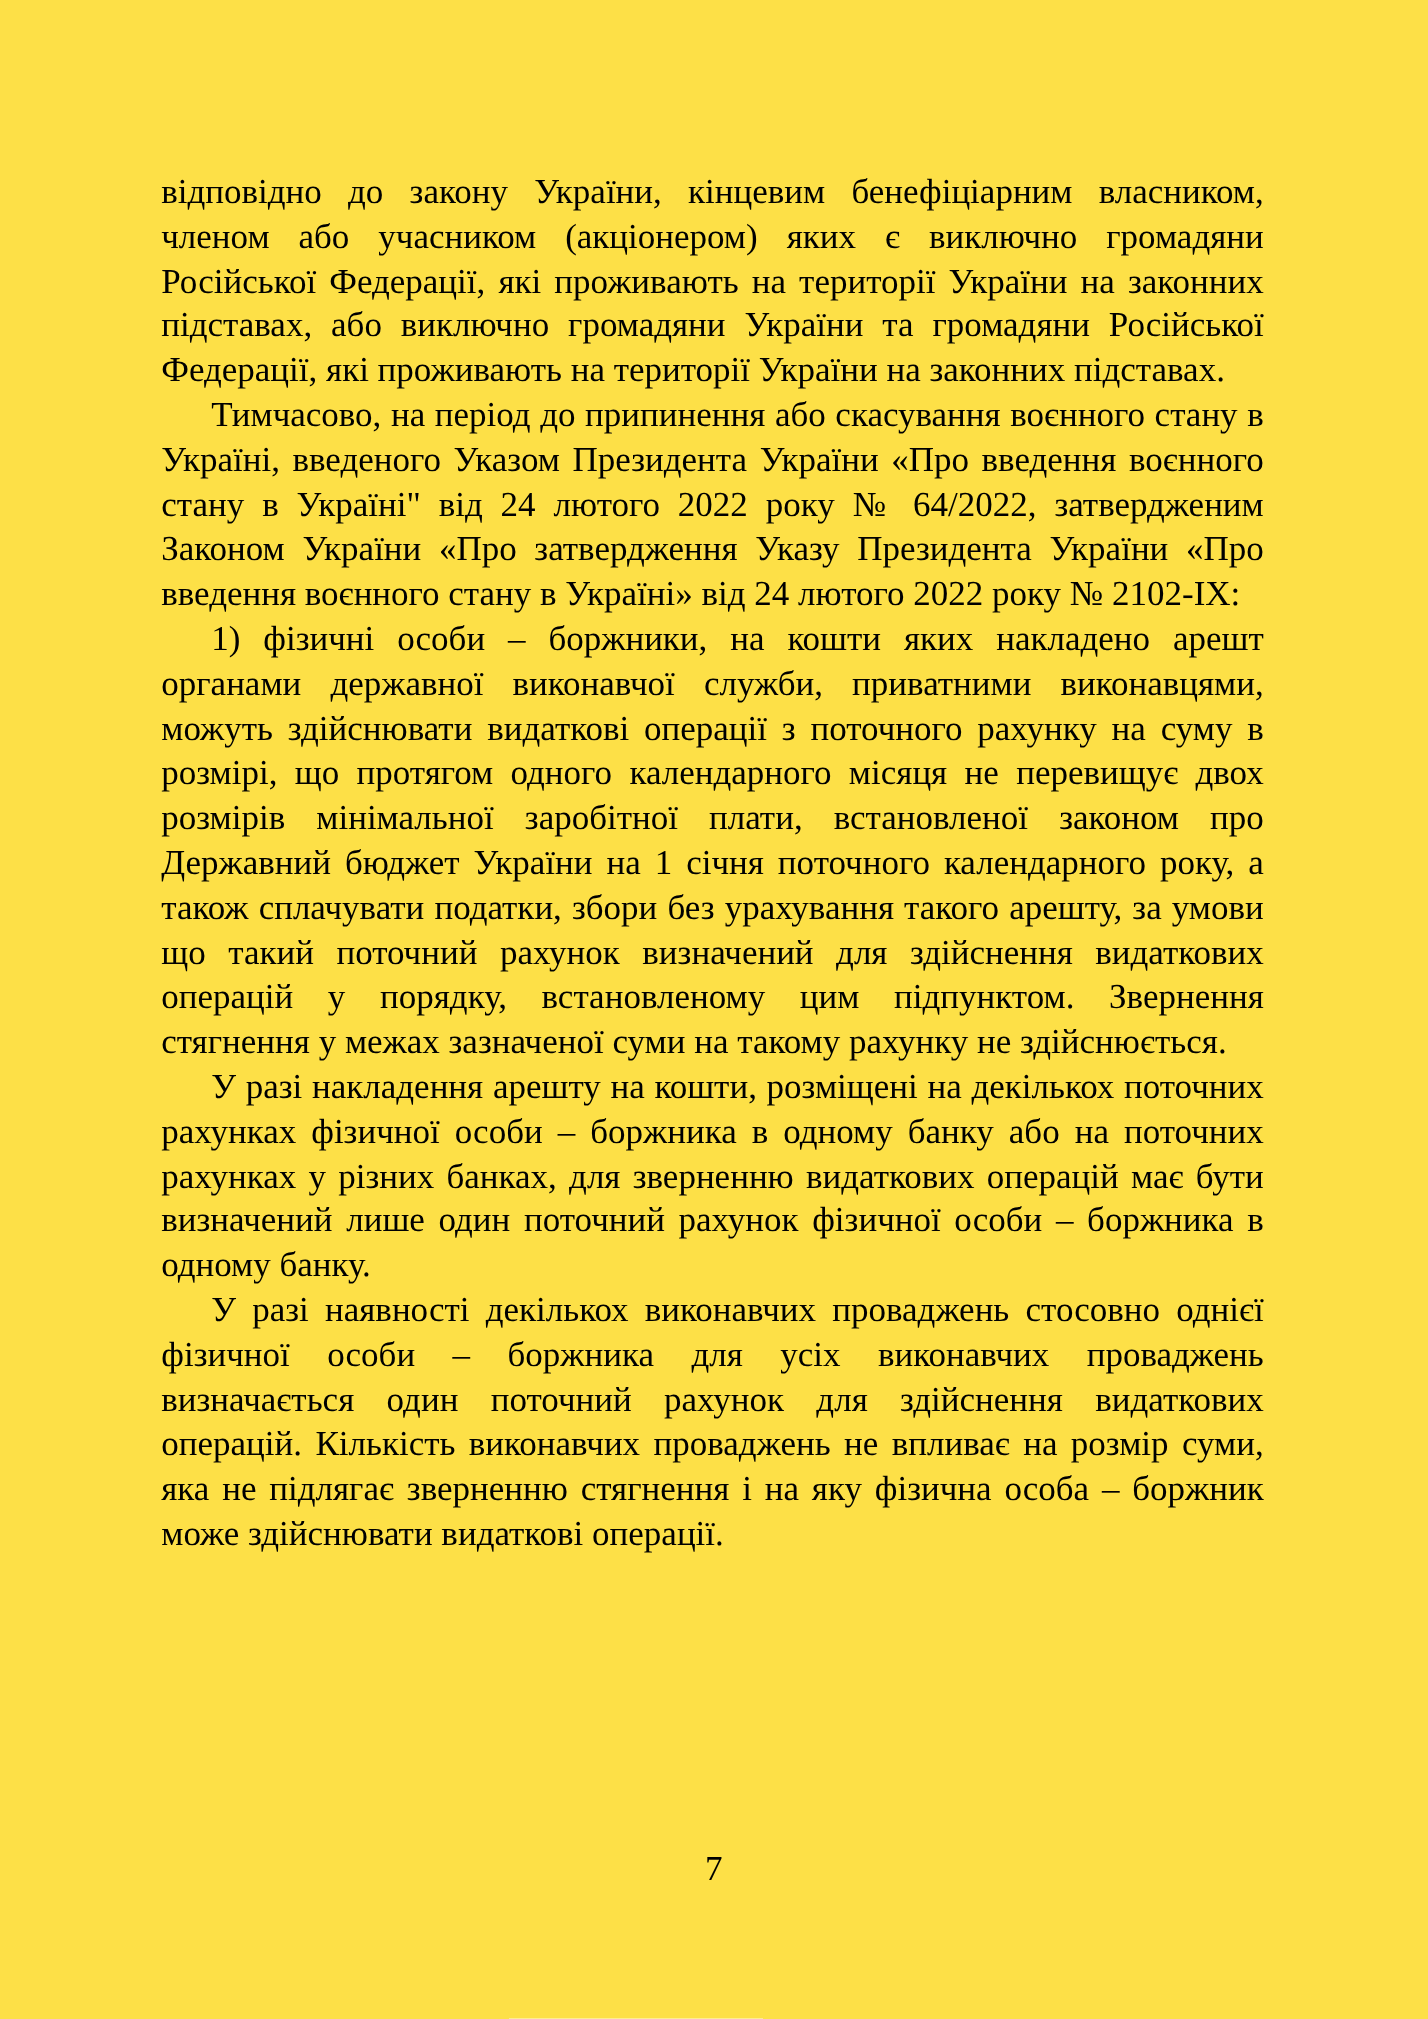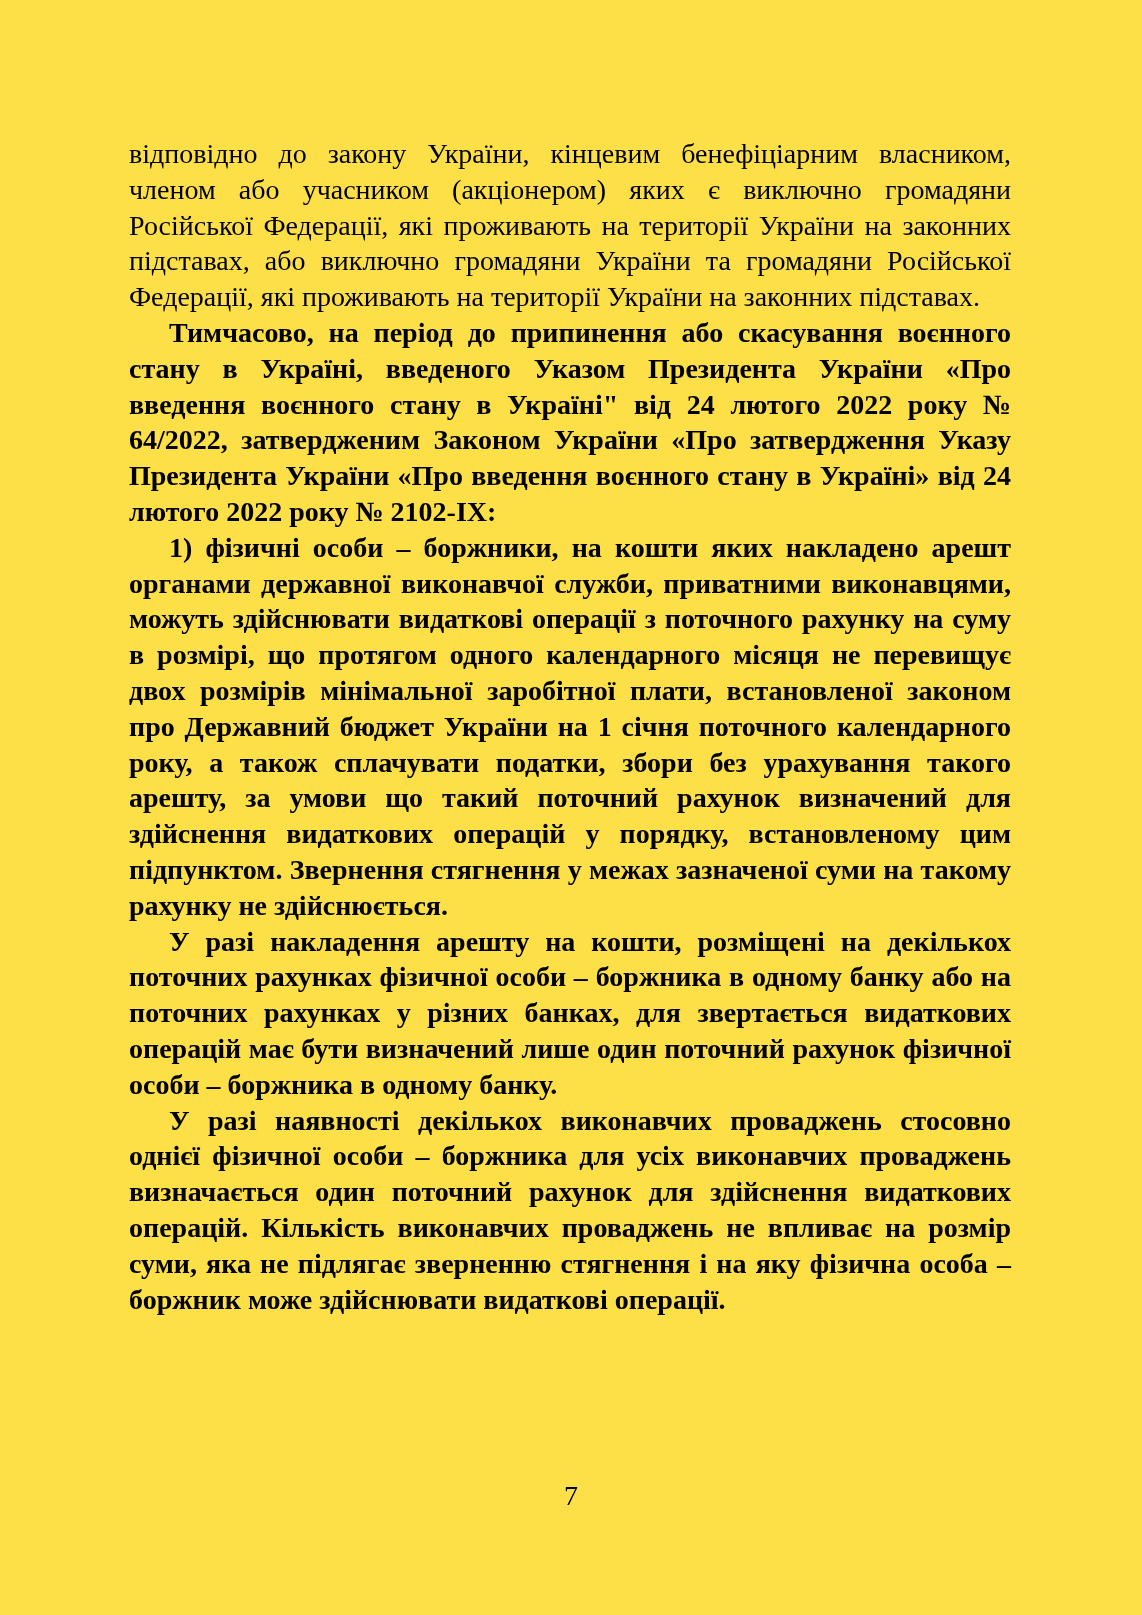--- a/index.html
+++ b/index.html
@@ -26,38 +26,37 @@
     line-height: 35.8px;
     text-align: justify;
     text-justify: inter-word;
   }
   .text-block p {
     margin: 0;
     padding: 0;
   }
   .text-block p.indent {
     text-indent: 40px;
-    font-weight: bold;
   }
   .page-number {
     position: absolute;
     top: 1478px;
     left: 0;
     width: 100%;
     text-align: center;
     font-size: 28px;
     line-height: 36px;
   }
 </style>
 </head>
 <body>
 
 <div class="page">
   <div class="text-block">
 
   <p>відповідно до закону України, кінцевим бенефіціарним власником, членом або учасником (акціонером) яких є виключно громадяни Російської Федерації, які проживають на території України на законних підставах, або виключно громадяни України та громадяни Російської Федерації, які проживають на території України на законних підставах.</p>
       <p class="indent">Тимчасово, на період до припинення або скасування воєнного стану в Україні, введеного Указом Президента України «Про введення воєнного стану в Україні" від 24 лютого 2022 року № 64/2022, затвердженим Законом України «Про затвердження Указу Президента України «Про введення воєнного стану в Україні» від 24 лютого 2022 року № 2102-IX:</p>
       <p class="indent">1) фізичні особи – боржники, на кошти яких накладено арешт органами державної виконавчої служби, приватними виконавцями, можуть здійснювати видаткові операції з поточного рахунку на суму в розмірі, що протягом одного календарного місяця не перевищує двох розмірів мінімальної заробітної плати, встановленої законом про Державний бюджет України на 1 січня поточного календарного року, а також сплачувати податки, збори без урахування такого арешту, за умови що такий поточний рахунок визначений для здійснення видаткових операцій у порядку, встановленому цим підпунктом. Звернення стягнення у межах зазначеної суми на такому рахунку не здійснюється.</p>
-      <p class="indent">У разі накладення арешту на кошти, розміщені на декількох поточних рахунках фізичної особи – боржника в одному банку або на поточних рахунках у різних банках, для звертається видаткових операцій має бути визначений лише один поточний рахунок фізичної особи – боржника в одному банку.</p>
+      <p class="indent">У разі накладення арешту на кошти, розміщені на декількох поточних рахунках фізичної особи – боржника в одному банку або на поточних рахунках у різних банках, для зверненню видаткових операцій має бути визначений лише один поточний рахунок фізичної особи – боржника в одному банку.</p>
       <p class="indent">У разі наявності декількох виконавчих проваджень стосовно однієї фізичної особи – боржника для усіх виконавчих проваджень визначається один поточний рахунок для здійснення видаткових операцій. Кількість виконавчих проваджень не впливає на розмір суми, яка не підлягає зверненню стягнення і на яку фізична особа – боржник може здійснювати видаткові операції.</p>
     </div>
   <div class="page-number">7</div>
 </div>
 
 </body></html>

